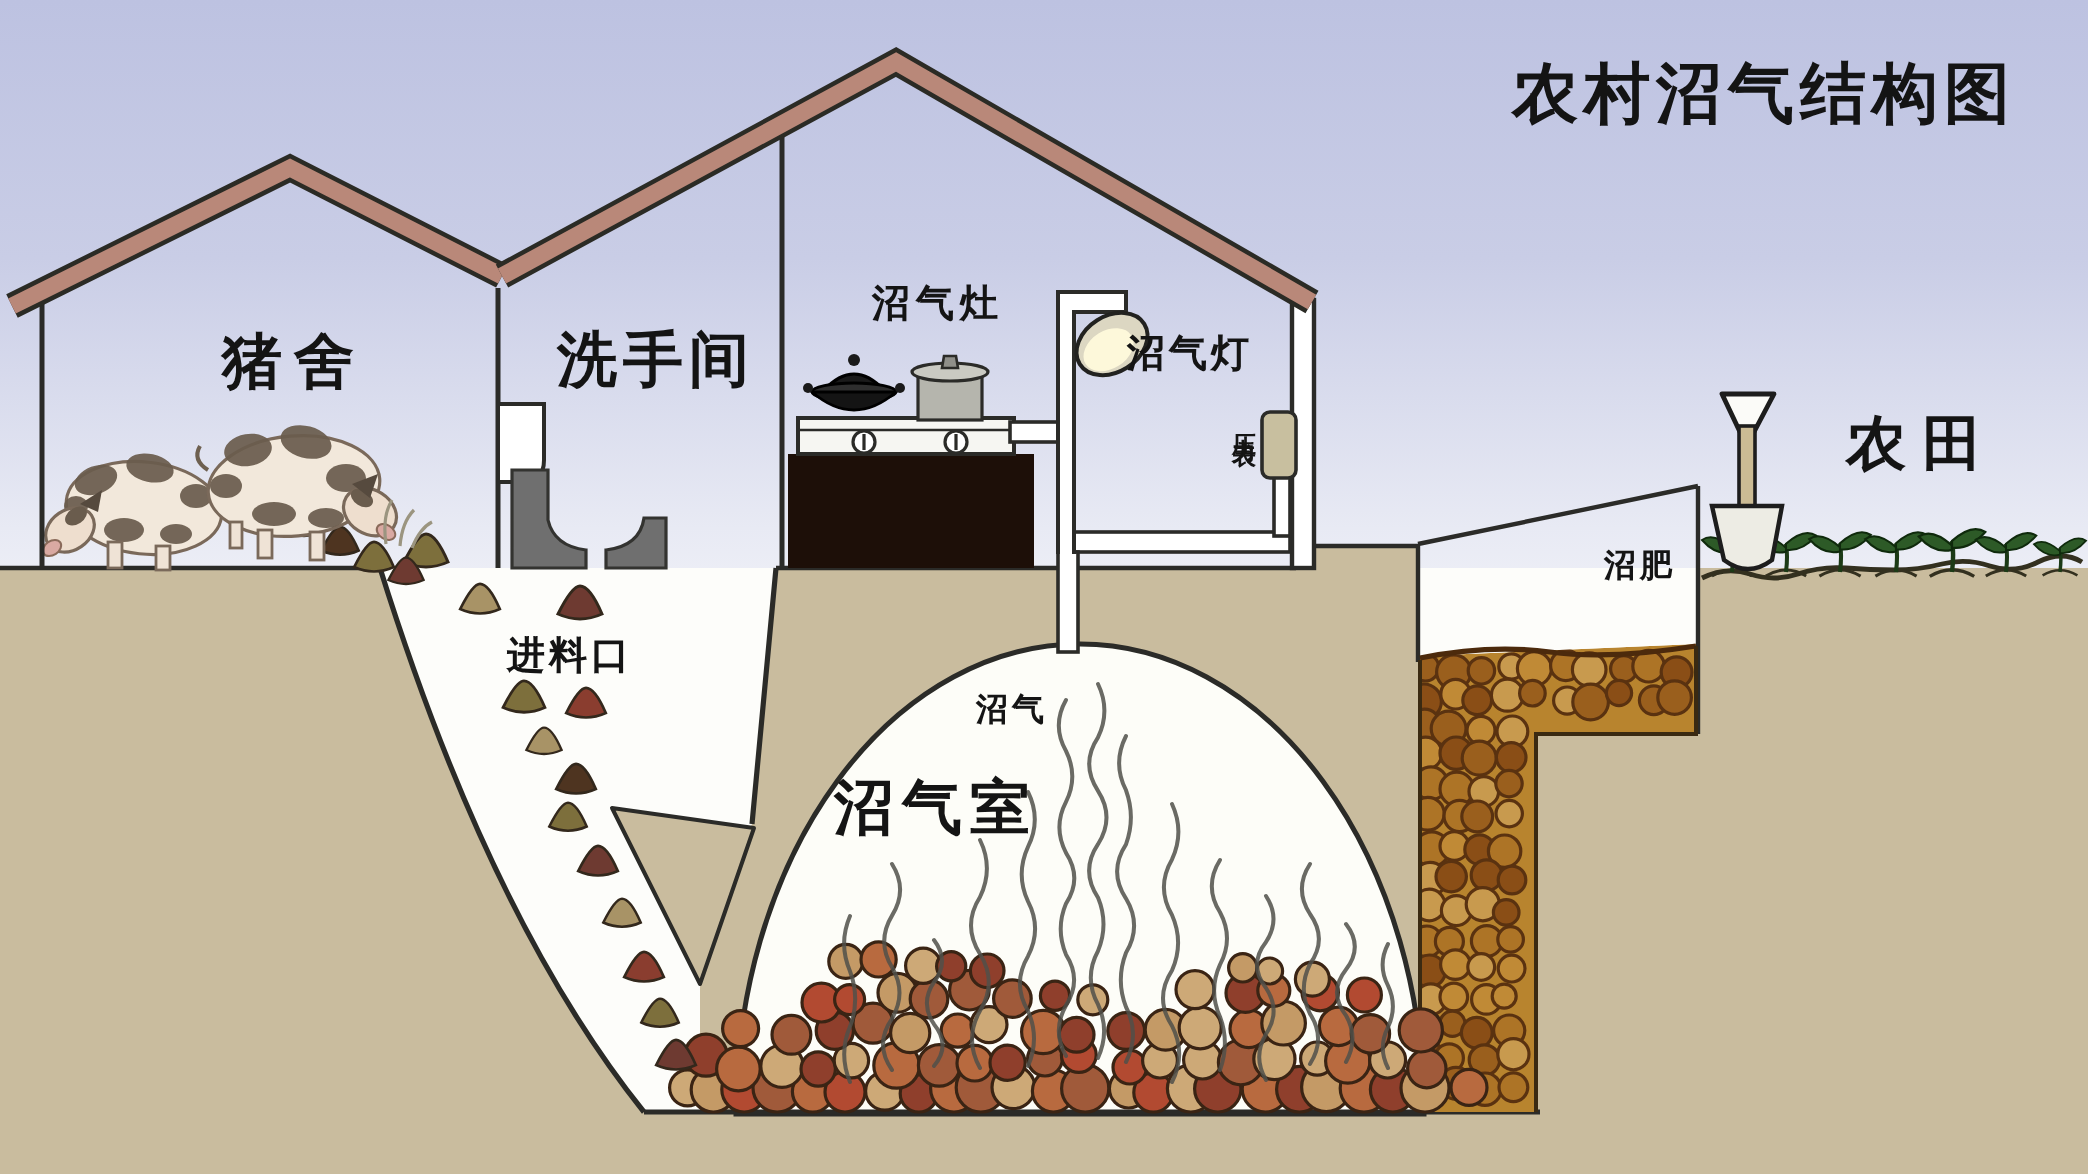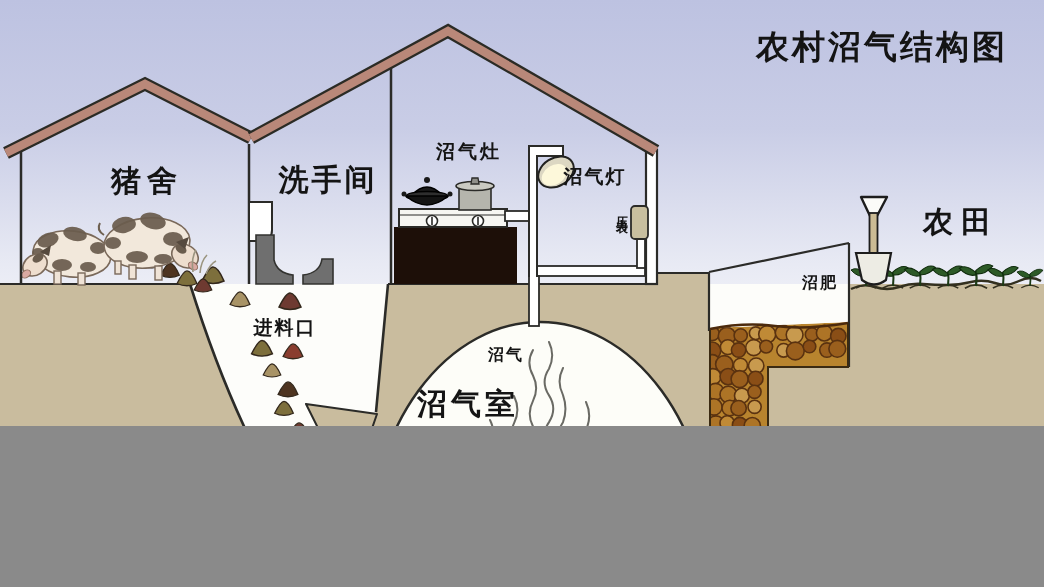--- a/index.html
+++ b/index.html
@@ -1,16 +1,16 @@
 <!DOCTYPE html>
 <html><head>
 <meta charset="utf-8">
 <style>
   html,body{margin:0;padding:0;background:#8a8a8a;}
-  .stage{position:relative;width:1044px;height:426px;overflow:hidden;margin:0 auto;
+  .stage{position:relative;width:1044px;height:587px;overflow:hidden;margin:0 auto;
          font-family:"Liberation Serif","DejaVu Serif",serif;}
   svg{display:block;}
   .cjk{font-family:"Liberation Serif","DejaVu Serif",serif;font-weight:bold;fill:#141414;}
   .outline{stroke:#2b2b28;fill:none;}
 </style>
 </head>
 <body>
 
 <div class="stage">
 <svg width="1044" height="587" viewBox="0 0 1044 587">

